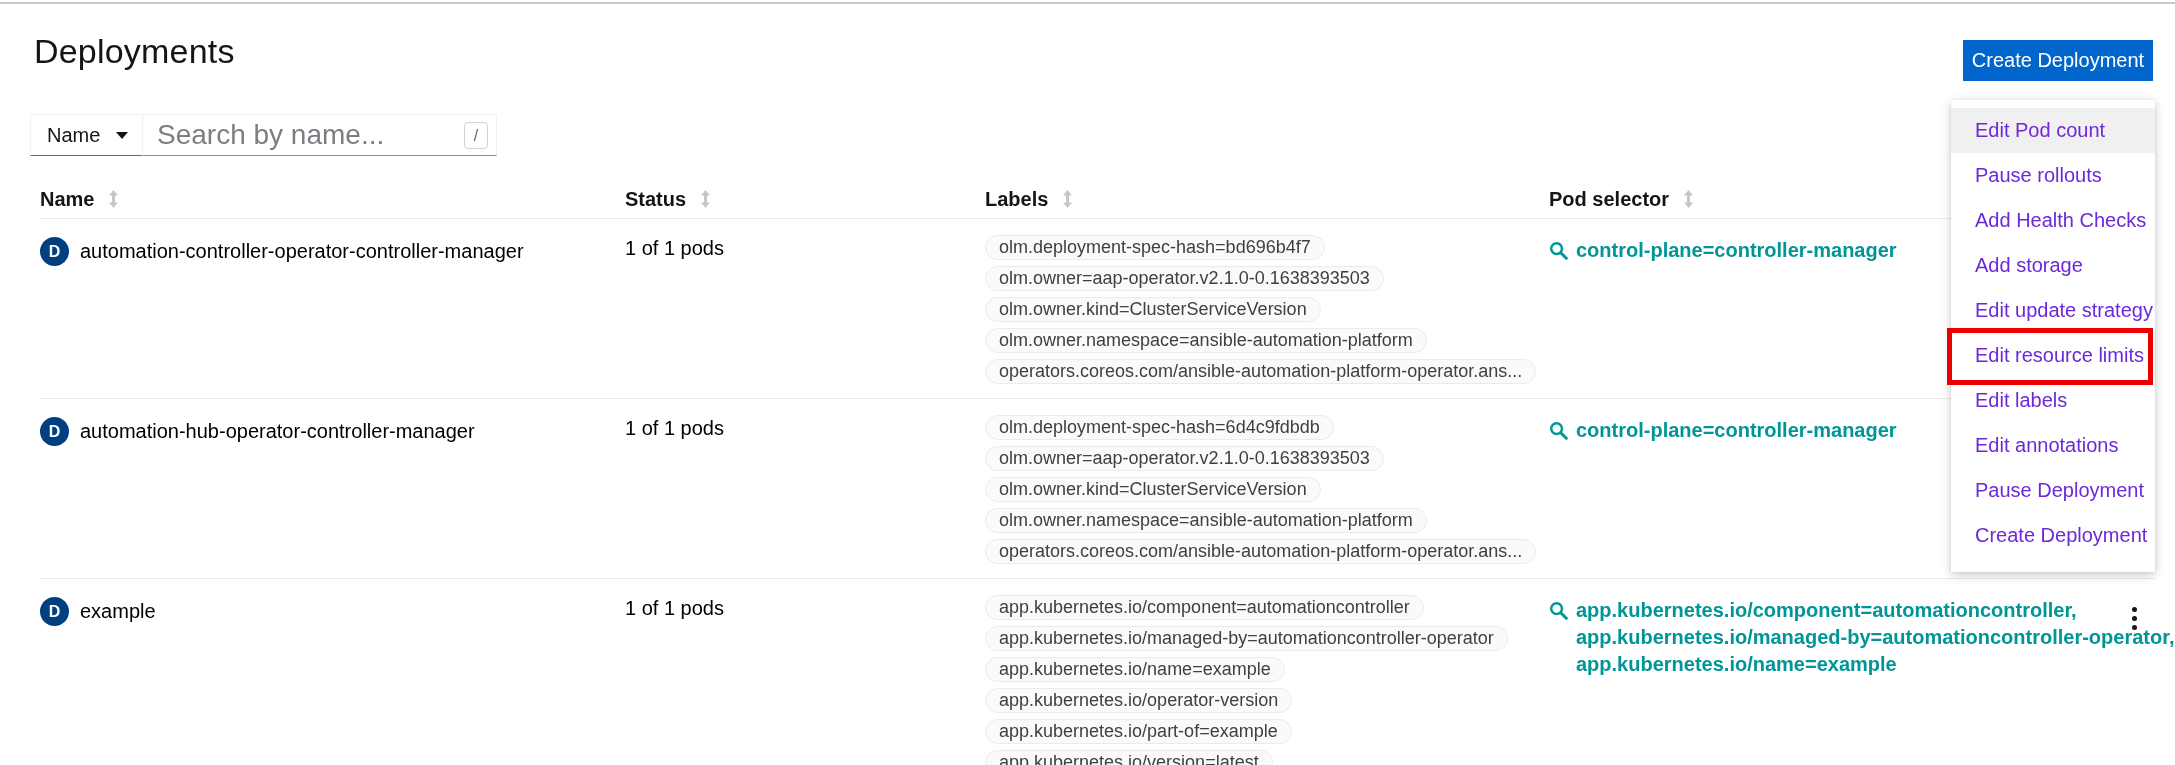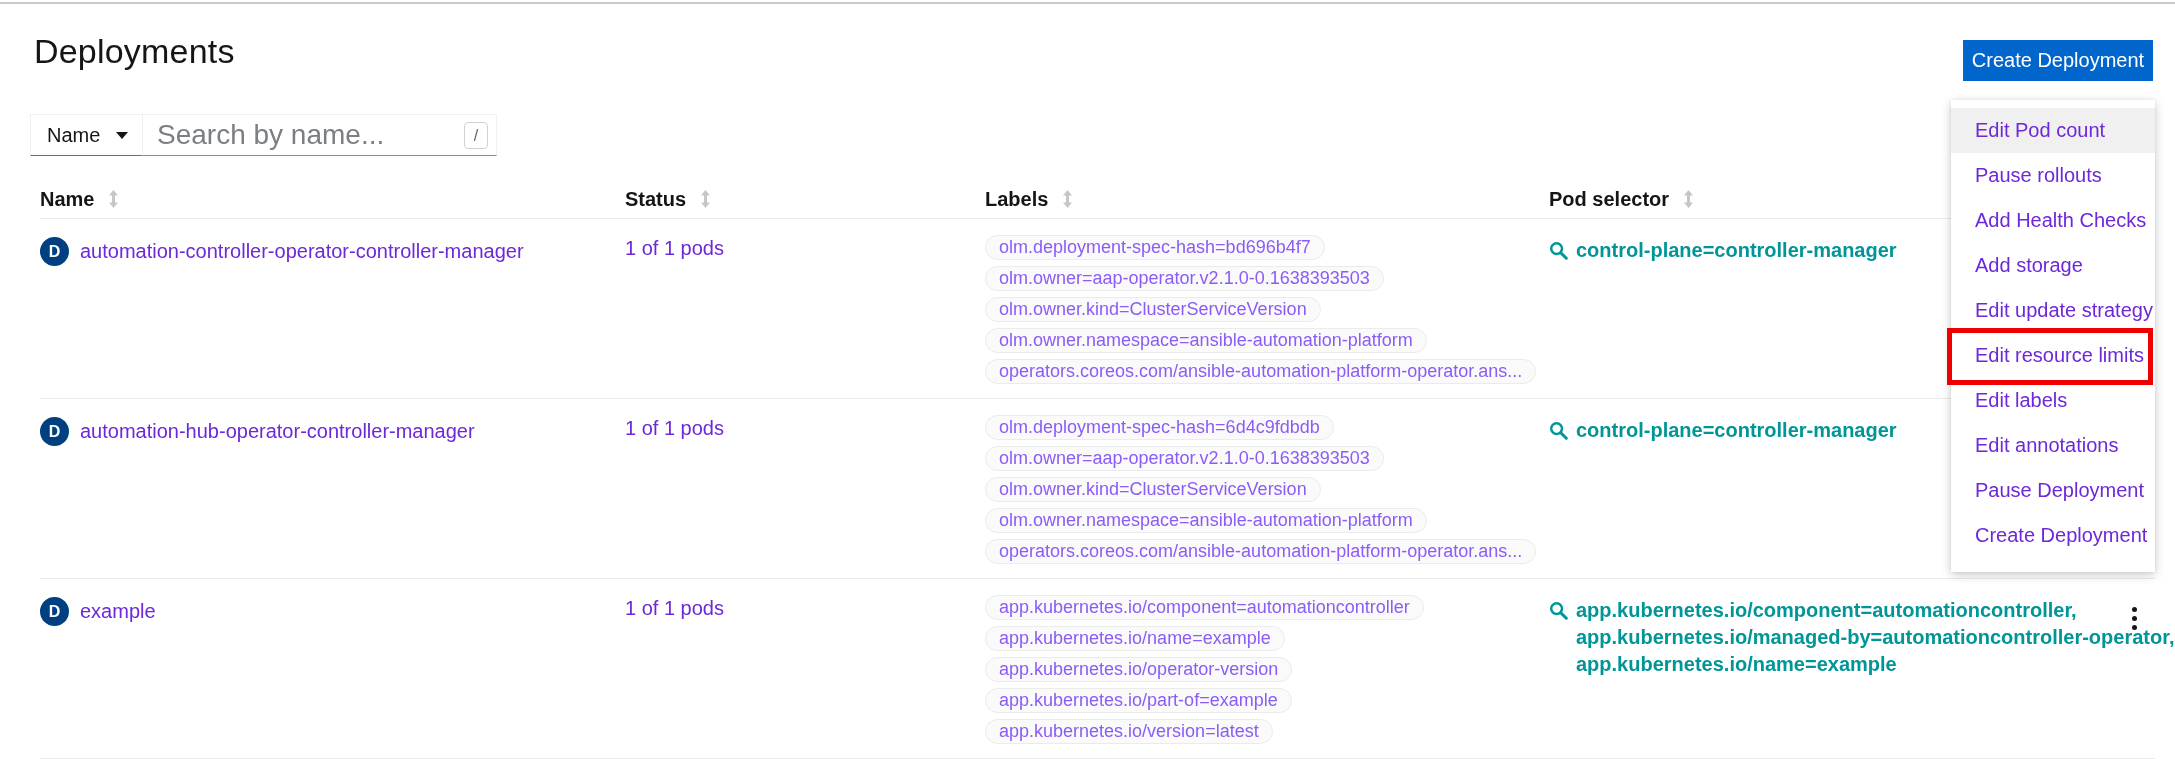--- a/index.html
+++ b/index.html
@@ -50,25 +50,25 @@
   .th svg { flex:none; }
   .tr { border-top:1px solid #ebebeb; padding:18px 0 14px; align-items:start; }
   .tr:last-child { border-bottom:1px solid #ebebeb; }
 
   .name-cell { display:flex; align-items:center; min-width:0; }
   .badge {
     width:29px; height:29px; border-radius:50%; background:#004080; color:#fff;
     font-size:16px; font-weight:700; display:flex; align-items:center; justify-content:center;
     margin-right:11px; flex:none;
   }
-  a.link { color:#6d28d9; text-decoration:none; font-size:20px; cursor:pointer; }
+  a.link { color:#000000; text-decoration:none; font-size:20px; cursor:pointer; }
 
   .labels { display:flex; flex-direction:column; align-items:flex-start; gap:6px; margin-top:-2px; }
   .pill {
-    font-size:18px; color:#8b5cf6; background:#fafafa; border:1px solid #ebebeb;
+    font-size:18px; color:#404040; background:#fafafa; border:1px solid #ebebeb;
     border-radius:14px; padding:1px 13px; line-height:21px; white-space:nowrap;
     cursor:pointer; text-decoration:none; display:inline-block;
   }
 
   .podsel { display:flex; align-items:flex-start; text-decoration:none; cursor:pointer; }
   .podsel svg { margin:4px 8px 0 0; flex:none; }
   .podsel-lines { display:flex; flex-direction:column;font-weight:bold; }
   .podsel-lines span { color:#009596; font-size:20px; line-height:27px; white-space:nowrap; }
 
   .kebab {
@@ -205,20 +205,21 @@
         </div>
       </div>
       <div class="tr">
         <div class="name-cell">
           <span class="badge">D</span>
           <a class="link">example</a>
         </div>
         <div><a class="link">1 of 1 pods</a></div>
         <div class="labels">
           <a class="pill">app.kubernetes.io/component=automationcontroller</a>
+          <a class="pill">app.kubernetes.io/managed-by=automationcontroller-operator</a>
           <a class="pill">app.kubernetes.io/name=example</a>
           <a class="pill">app.kubernetes.io/operator-version</a>
           <a class="pill">app.kubernetes.io/part-of=example</a>
           <a class="pill">app.kubernetes.io/version=latest</a>
         </div>
         <div>
           <a class="podsel">
             <svg width="19" height="19" viewBox="0 0 20 20">
               <circle cx="8" cy="8" r="5.7" fill="none" stroke="#009596" stroke-width="2.6"></circle>
               <line x1="12.6" y1="12.6" x2="18.2" y2="18.2" stroke="#009596" stroke-width="3.2" stroke-linecap="round"></line>

